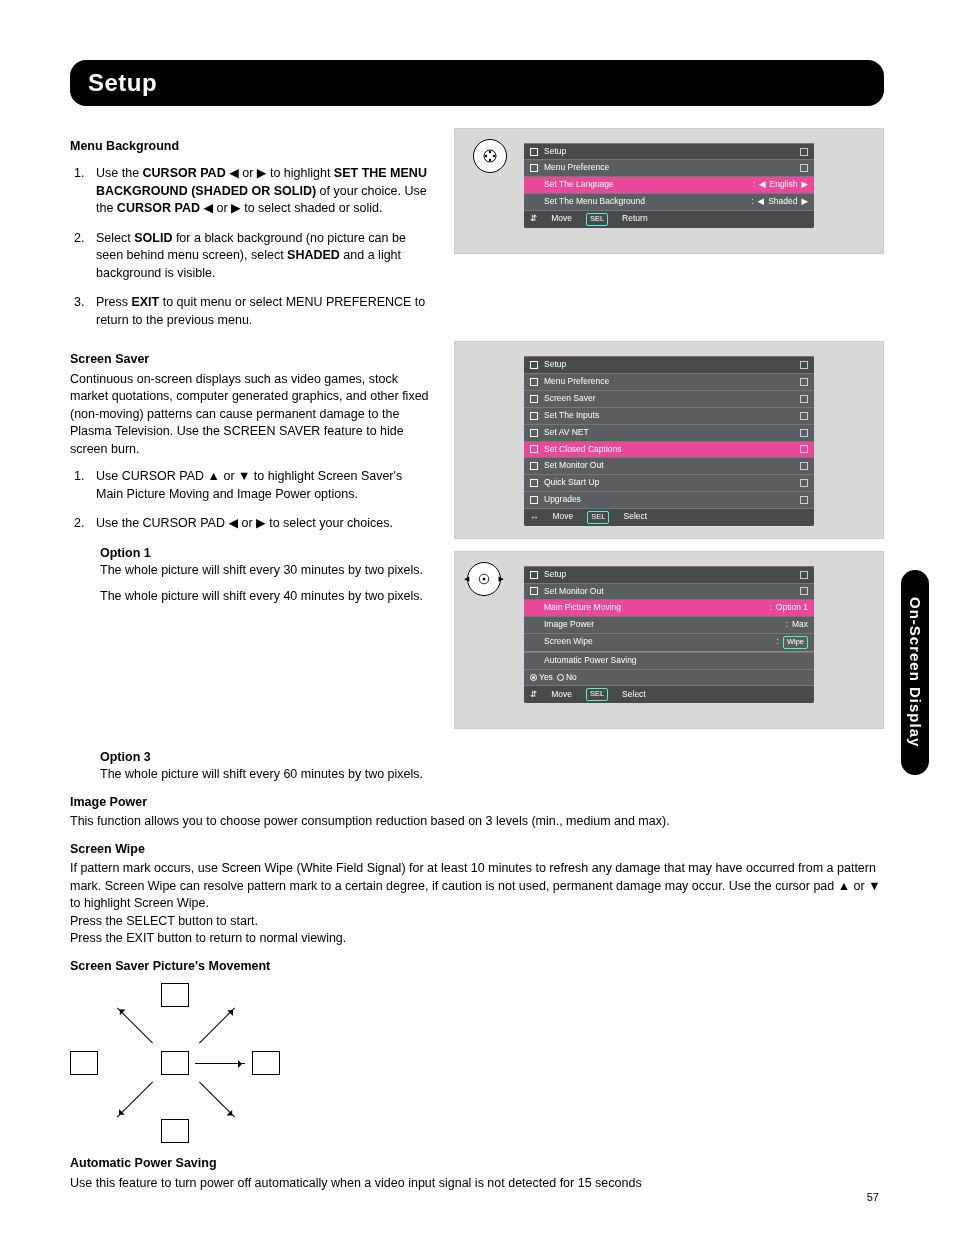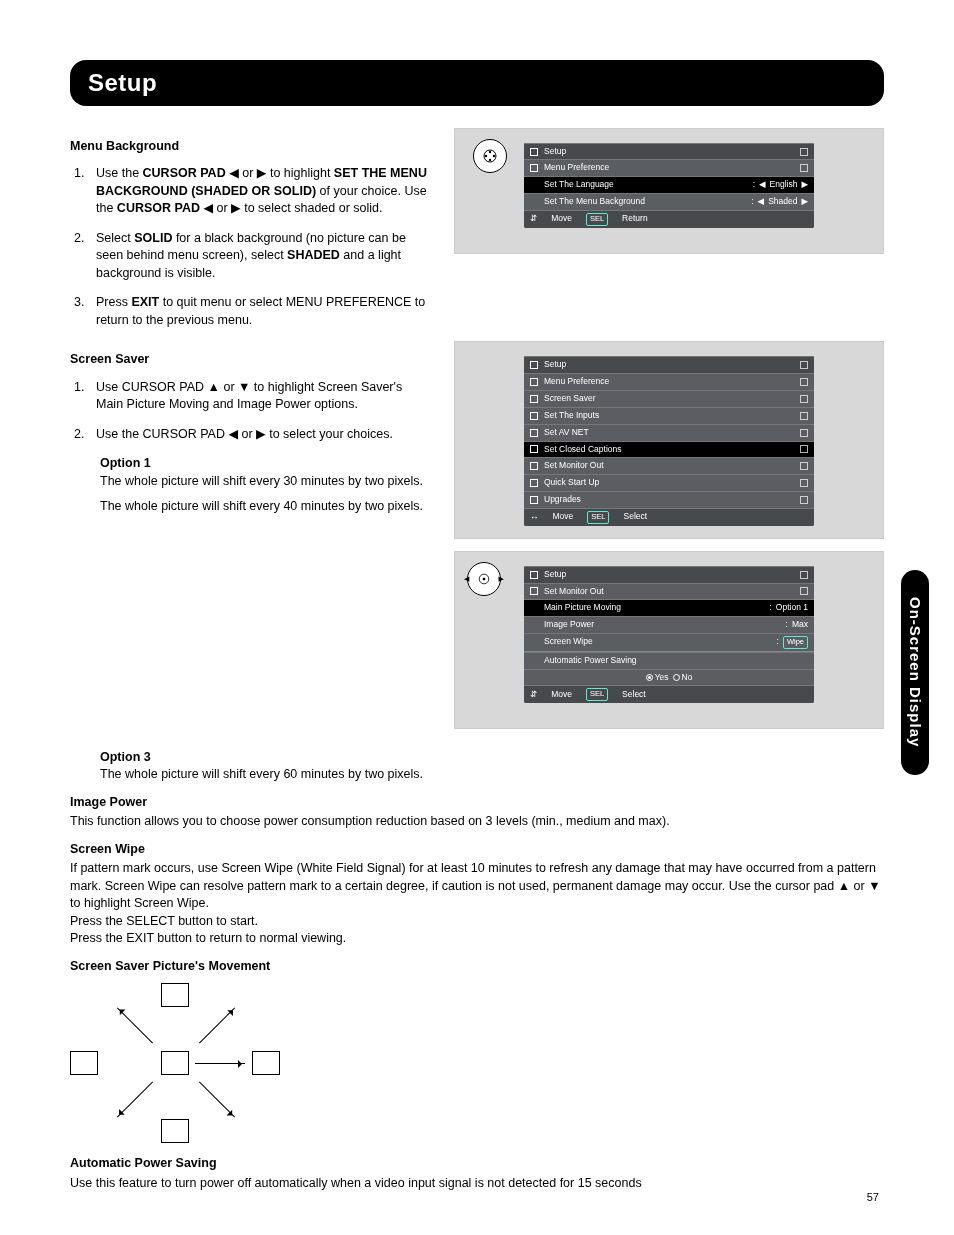--- a/index.html
+++ b/index.html
@@ -14,21 +14,21 @@
   ol.num li{margin:0 0 12px 0;padding-left:8px}
   .opt{margin:8px 0 8px 30px}
   .opt .tl{font-weight:700}
   .tri{font-family:Arial}
   .gray-panel{background:#d8d8d8;border:1px solid #ccc;margin:0 0 12px 0;padding:14px 10px 25px 10px;position:relative}
   .remote-badge{position:absolute;left:18px;top:10px;width:34px;height:34px;border:1.5px solid #000;border-radius:50%;background:#fff;display:flex;align-items:center;justify-content:center;font-size:9px}
   .remote-badge.sm{left:8px;top:4px}
   .osd{width:290px;margin:0 auto;background:#5a5e62;color:#fff;font-size:8.5px;border-radius:2px;overflow:hidden}
   .osd .row{display:flex;align-items:center;padding:2px 6px;border-top:1px solid #777;gap:6px}
   .osd .row.title{background:#474a4d}
-  .osd .row.hl{background:#000000}
+  .osd .row.hl{background:#ec4899}
   .osd .row.ft{background:#474a4d;gap:14px}
   .osd .ico{width:8px;height:8px;border:1px solid #fff;display:inline-block;position:relative}
   .osd .endico{width:8px;height:8px;border:1px solid #fff;margin-left:auto;opacity:.7}
   .osd .btn{border:1px solid #5eead4;border-radius:2px;padding:0 3px;display:inline-block;font-size:7.5px}
   .osd .val{margin-left:auto;display:flex;gap:4px;align-items:center}
   .osd .radio{width:7px;height:7px;border:1px solid #fff;border-radius:50%;display:inline-block;margin-right:2px;vertical-align:middle}
   .osd .radio.on::after{content:"";display:block;width:3px;height:3px;background:#fff;border-radius:50%;margin:1px auto 0}
   .osd hr.sep{border:none;border-top:1px solid #888;margin:0}
   .side-tab{position:absolute;right:25px;top:570px;background:#000;color:#fff;width:28px;height:205px;border-radius:14px;display:flex;align-items:center;justify-content:center}
   .side-tab span{writing-mode:vertical-rl;font-weight:700;font-size:15px;letter-spacing:1px}
@@ -112,20 +112,21 @@
             <span>Return</span>
           </div>
       </div>
     </div>
   </div>
 </div>
 
 <div class="section-row">
   <div class="leftcol">
     <div class="sub-h">Screen Saver</div>
+    <p>Continuous on-screen displays such as video games, stock market quotations, computer generated graphics, and other fixed (non-moving) patterns can cause permanent damage to the Plasma Television.  Use the SCREEN SAVER feature to hide screen burn.</p>
     <ol class="num">
       <li>Use CURSOR PAD ▲ or ▼ to highlight Screen Saver's Main Picture Moving and Image Power options.</li>
       <li>Use the CURSOR PAD ◀ or ▶ to select your choices.</li>
     </ol>
     <div class="opt">
         <div class="tl">Option 1</div>
         <div>The whole picture will shift every 30 minutes by two pixels.</div>
       </div>
     <div class="opt">
         <div>The whole picture will shift every 40 minutes by two pixels.</div>
@@ -229,21 +230,21 @@
             <span class="val">
               <span>:</span>
               <span class="btn">Wipe</span>
             </span>
           </div>
         <hr class="sep">
         <div class="row">
             <span style="width:8px"></span>
             <span>Automatic Power Saving</span>
           </div>
-        <div class="row" style="justify-content:center;gap:4px">
+        <div class="row" style="justify-content:flex-start;gap:4px">
             <span><span class="radio on"></span><span>Yes</span></span>
             <span><span class="radio"></span><span>No</span></span>
           </div>
         <div class="row ft">
             <span>⇵</span>
             <span>Move</span>
             <span class="btn">SEL</span>
             <span>Select</span>
           </div>
       </div>

